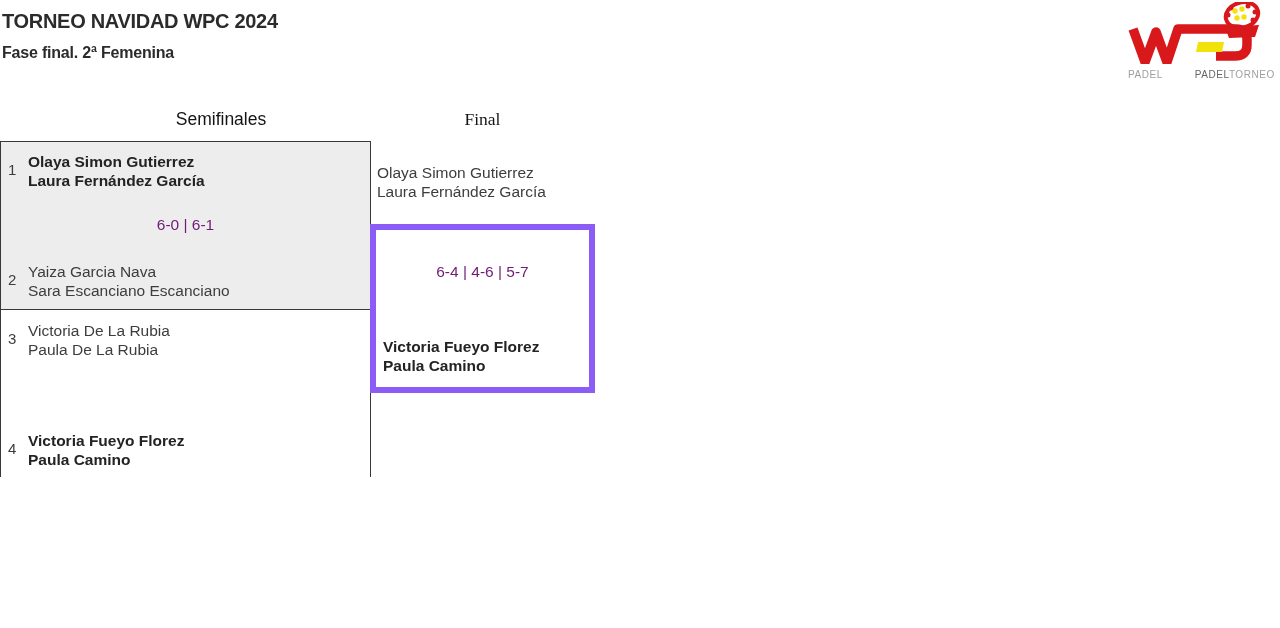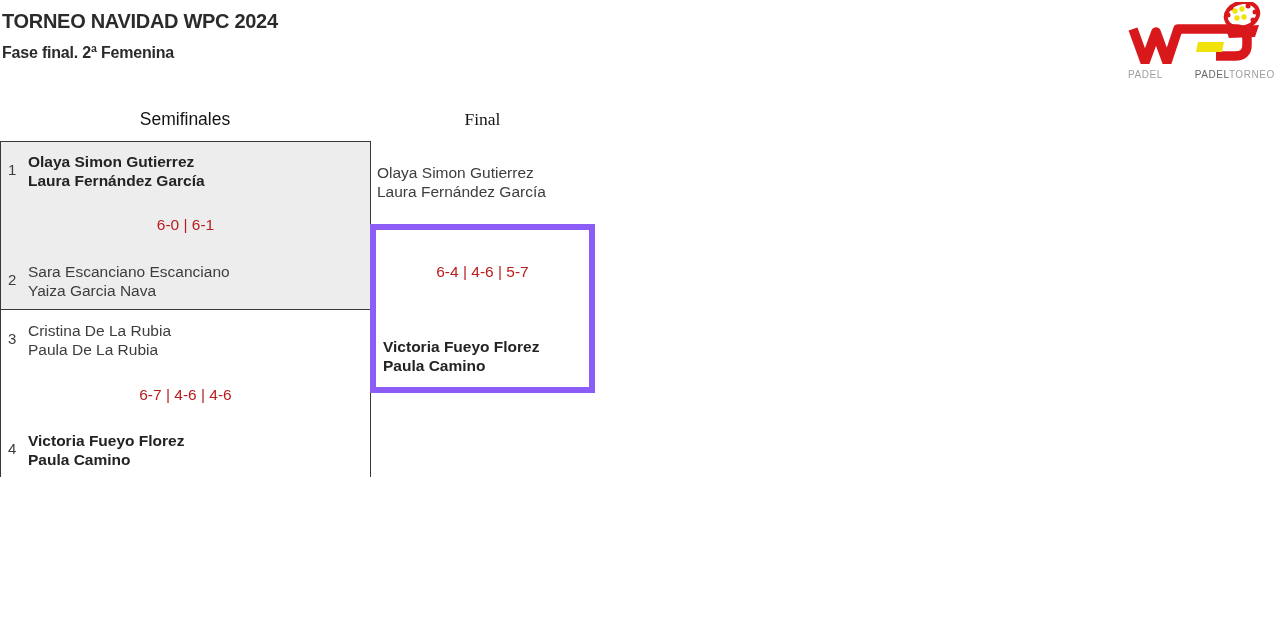--- a/index.html
+++ b/index.html
@@ -27,21 +27,21 @@
     margin-top:1px; font-size:10px; letter-spacing:0.55px;
     color:#9e9e9e; white-space:nowrap;
   }
   .logo-text .mid { color:#666; font-weight:400;margin-left:32px; }
 
   
   .round-header {
     top:109px; font-size:17.5px; font-weight:500; color:#141414;
     text-align:center;
   }
-  .round-header.semis { left:0; width:370px; }
+  .round-header.semis { left:0; width:370px;padding-left:36px; }
   .round-header.final { left:370px; width:225px;font-family:Liberation Serif, serif; }
 
   .sf-container {
     left:0; top:141px; width:371px; height:336px;
     border:1px solid #383838; box-sizing:border-box;
   }
   .match { position:relative; box-sizing:border-box; width:100%; }
   .match-1 { height:168px; background:#ededed; border-bottom:1px solid #383838; }
   .match-2 { height:167px; background:#ffffff; }
 
@@ -52,21 +52,21 @@
   .seed.top { top:19px; }
   .seed.bottom { top:129px; }
 
   .team { position:absolute; left:27px; font-size:15.5px; line-height:19px; color:#3d3d3d; white-space:nowrap; }
   .team.top { top:10px; }
   .team.bottom { top:120px; }
   .team.bold, .bold { font-weight:700; color:#232323; }
 
   .score {
     position:absolute; left:0; width:100%; text-align:center;
-    font-size:15.5px; color:#b91c1c; top:74px;
+    font-size:15.5px; color:#701a75; top:74px;
   }
 
   .final-team-top { left:377px; top:163px; font-size:15.5px; line-height:19px; color:#3d3d3d; white-space:nowrap; }
   .final-box {
     left:370px; top:224px; width:225px; height:169px;
     border:6px solid #8b5cf6; box-sizing:border-box; background:#fff;
   }
   .final-box .score { top:33px; }
   .final-box .team { left:7px; top:107px; }
 </style>
@@ -108,33 +108,32 @@
 <div class="abs sf-container">
 
   <div class="match match-1">
     <div class="seed top">1</div>
     <div class="team top bold">
       <div>Olaya Simon Gutierrez</div>
       <div>Laura Fernández García</div>
     </div>
     <div class="score">6-0 | 6-1</div>
     <div class="team bottom">
+      <div>Yaiza Garcia Nava</div>
       <div>Sara Escanciano Escanciano</div>
-      <div>Yaiza Garcia Nava</div>
     </div>
     <div class="seed bottom">2</div>
   </div>
 
   <div class="match match-2">
     <div class="seed top" style="top:20px">3</div>
     <div class="team top" style="top:11px">
-      <div>Cristina De La Rubia</div>
+      <div>Victoria De La Rubia</div>
       <div>Paula De La Rubia</div>
     </div>
-    <div class="score" style="top:76px">6-7 | 4-6 | 4-6</div>
     <div class="team bottom bold" style="top:121px">
       <div>Victoria Fueyo Florez</div>
       <div>Paula Camino</div>
     </div>
     <div class="seed bottom" style="top:130px">4</div>
   </div>
 
 </div>
 
 <div class="abs final-team-top">

